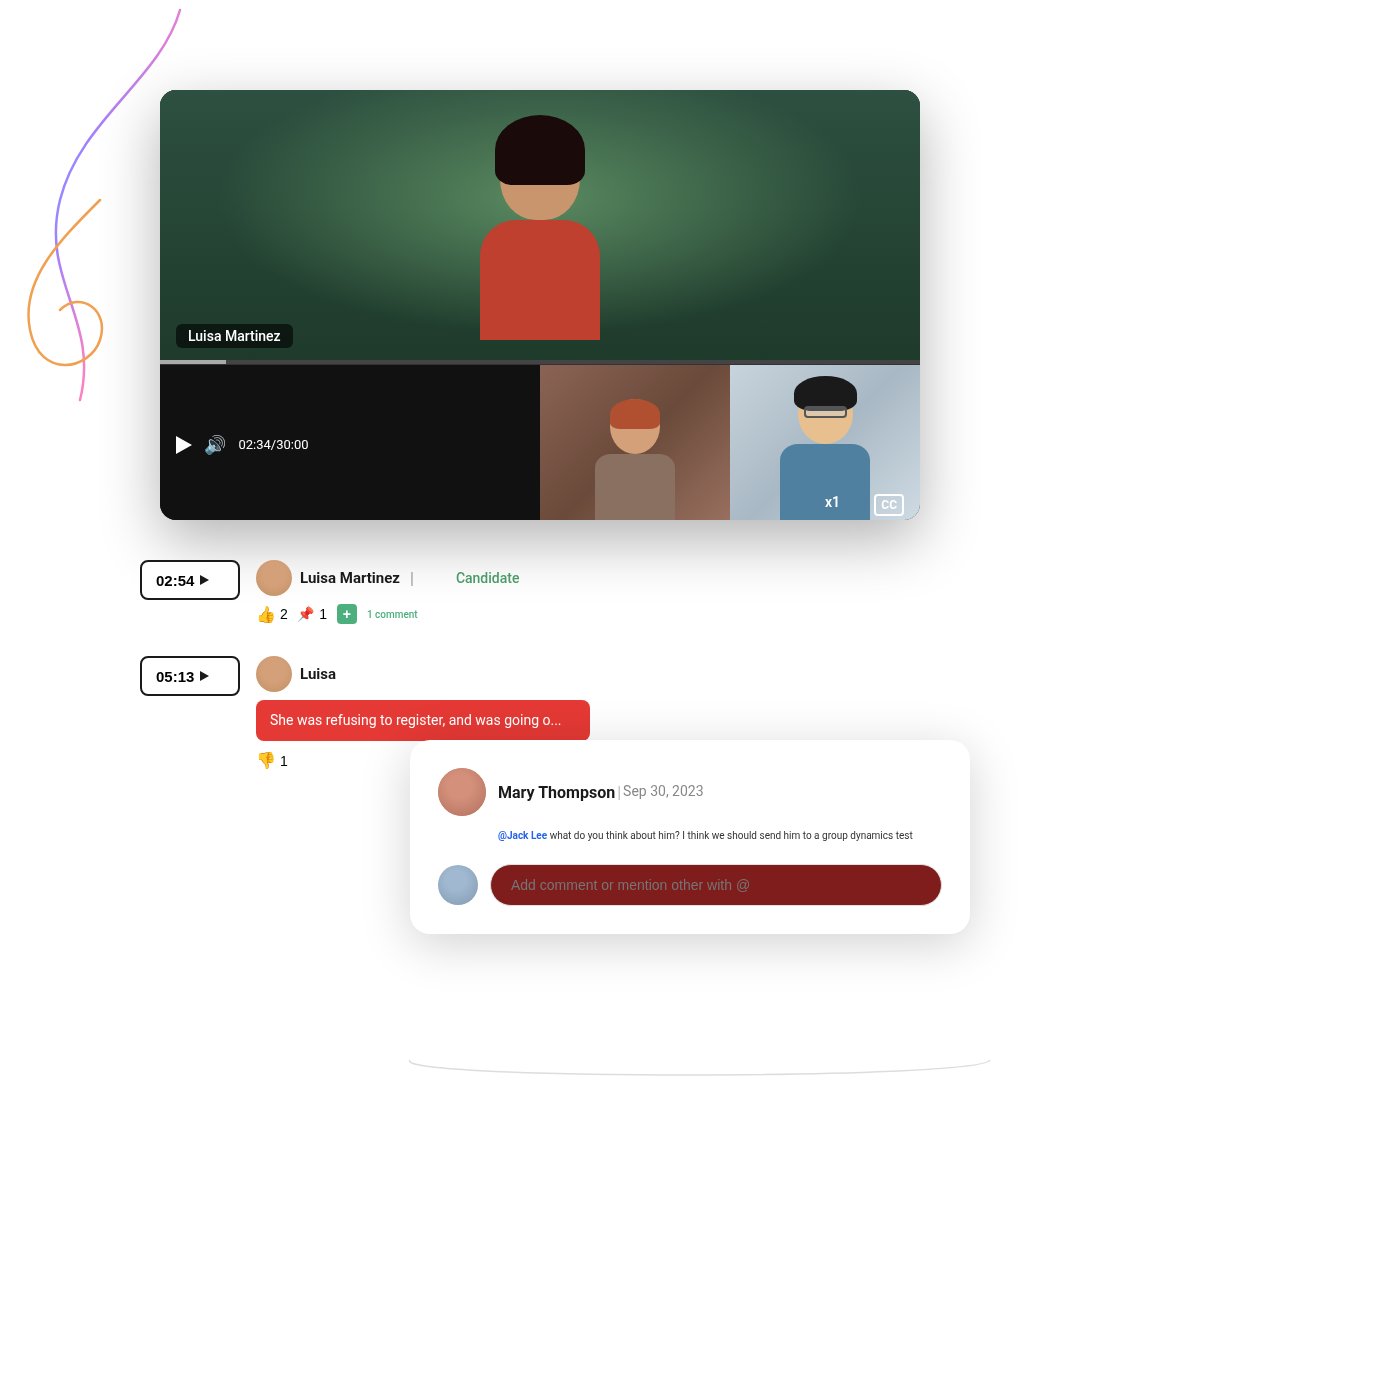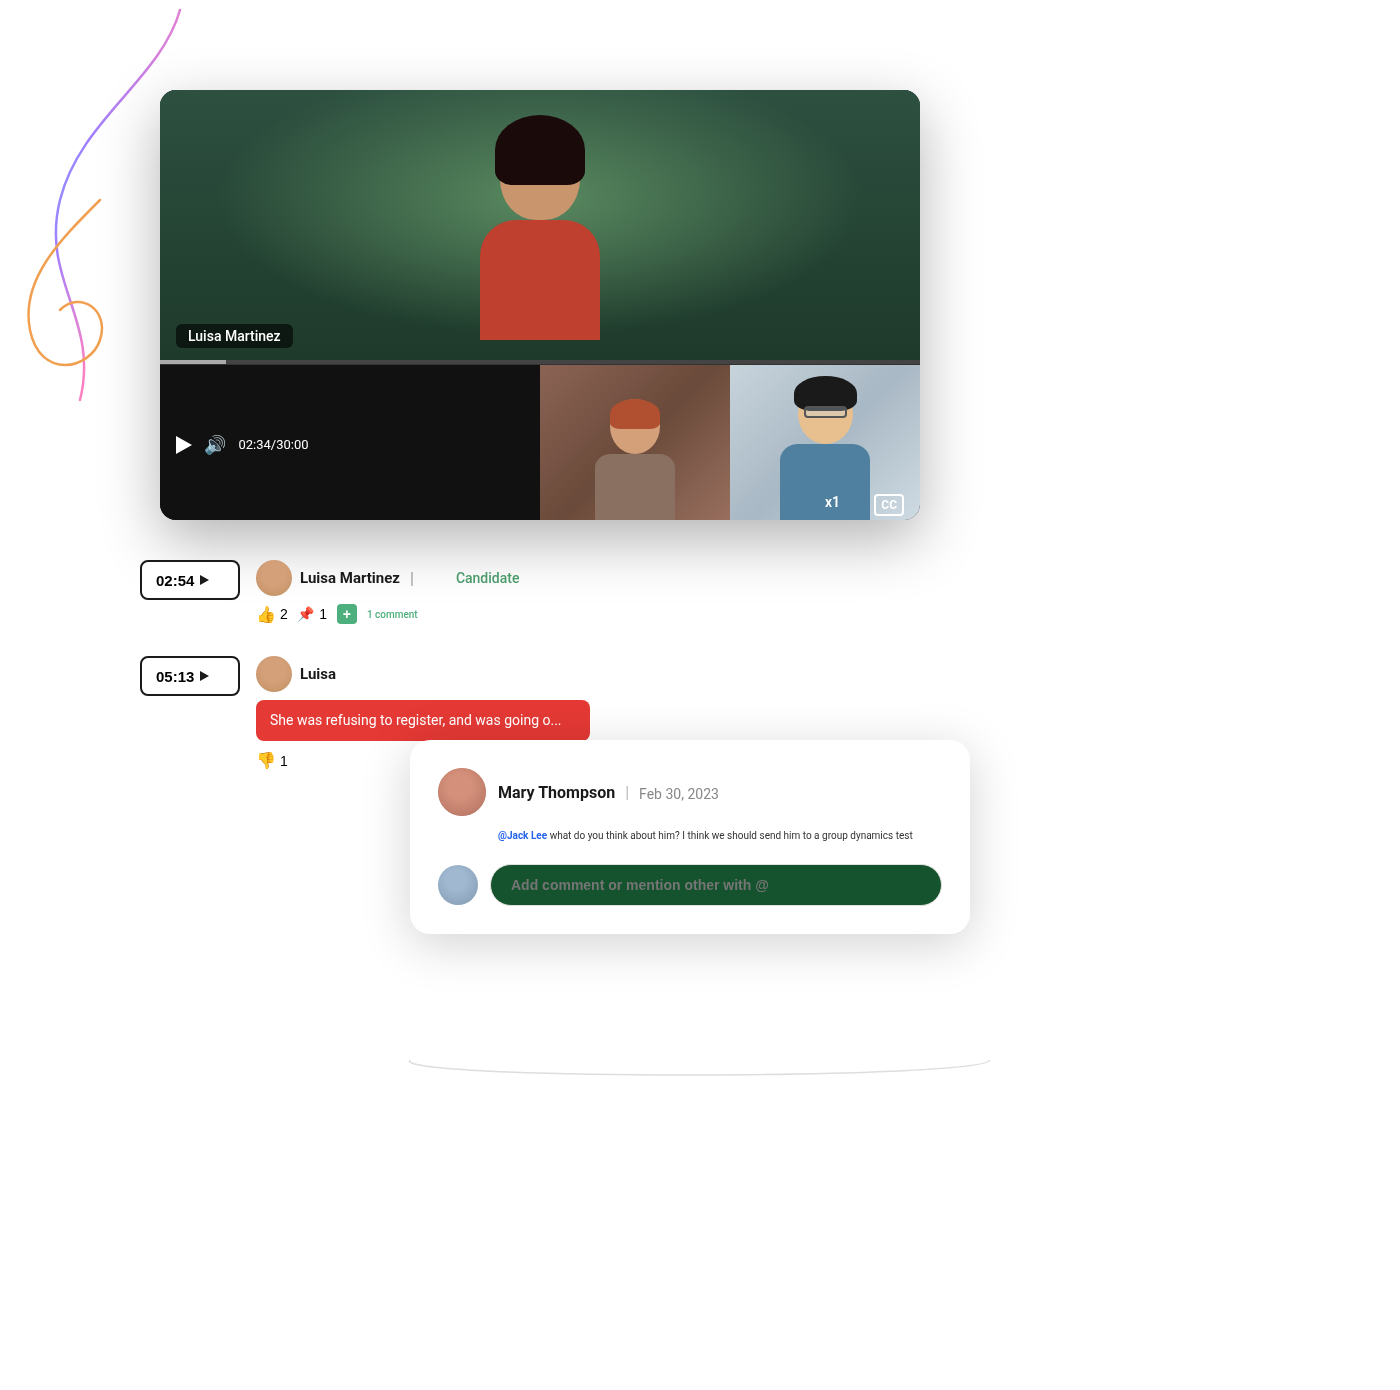--- a/index.html
+++ b/index.html
@@ -344,22 +344,21 @@
       width: 48px;
       height: 48px;
       border-radius: 50%;
       background: radial-gradient(circle at 45% 38%, #d4907a 30%, #b07060 100%);
       flex-shrink: 0;
       overflow: hidden;
     }
 
     .author-info {
       display: flex;
-      align-items: flex-end;
-      gap: 8px;
+      align-items: flex-start;
     }
 
     .author-name {
       font-weight: 700;
       font-size: 16px;
       color: #1a1a1a;
     }
 
     .comment-date-divider {
       color: #bbb;
@@ -400,22 +399,21 @@
     }
 
     .comment-input {
       flex: 1;
       border: 1.5px solid #e0e0e0;
       border-radius: 30px;
       padding: 12px 20px;
       font-size: 14px;
       color: #aaa;
       outline: none;
-      background: #14532d;
-      font-weight: bold;
+      background: #7f1d1d;
     }
 
     
     .deco-svg {
       position: absolute;
       pointer-events: none;
     }
   </style>
 </head>
 <body>
@@ -553,21 +551,21 @@
   </div>
 
   <div class="comment-card">
     <div class="comment-author-row">
       <div class="author-avatar">
         <div style="width:100%;height:100%;background:radial-gradient(circle at 45% 38%, #d4907a 30%, #b07060 100%);border-radius:50%;"></div>
       </div>
       <div class="author-info">
         <span class="author-name">Mary Thompson</span>
         <span class="comment-date-divider">|</span>
-        <span class="comment-date">Feb 30, 2023</span>
+        <span class="comment-date">Sep 30, 2023</span>
       </div>
     </div>
     <div class="comment-body">
       <span class="mention">@Jack Lee</span>
       <span>what do you think about him? I think we should send him to a group dynamics test</span>
     </div>
     <div class="comment-input-row">
       <div class="input-avatar"></div>
       <input type="text" class="comment-input" placeholder="Add comment or mention other with @" style="">
     </div>

